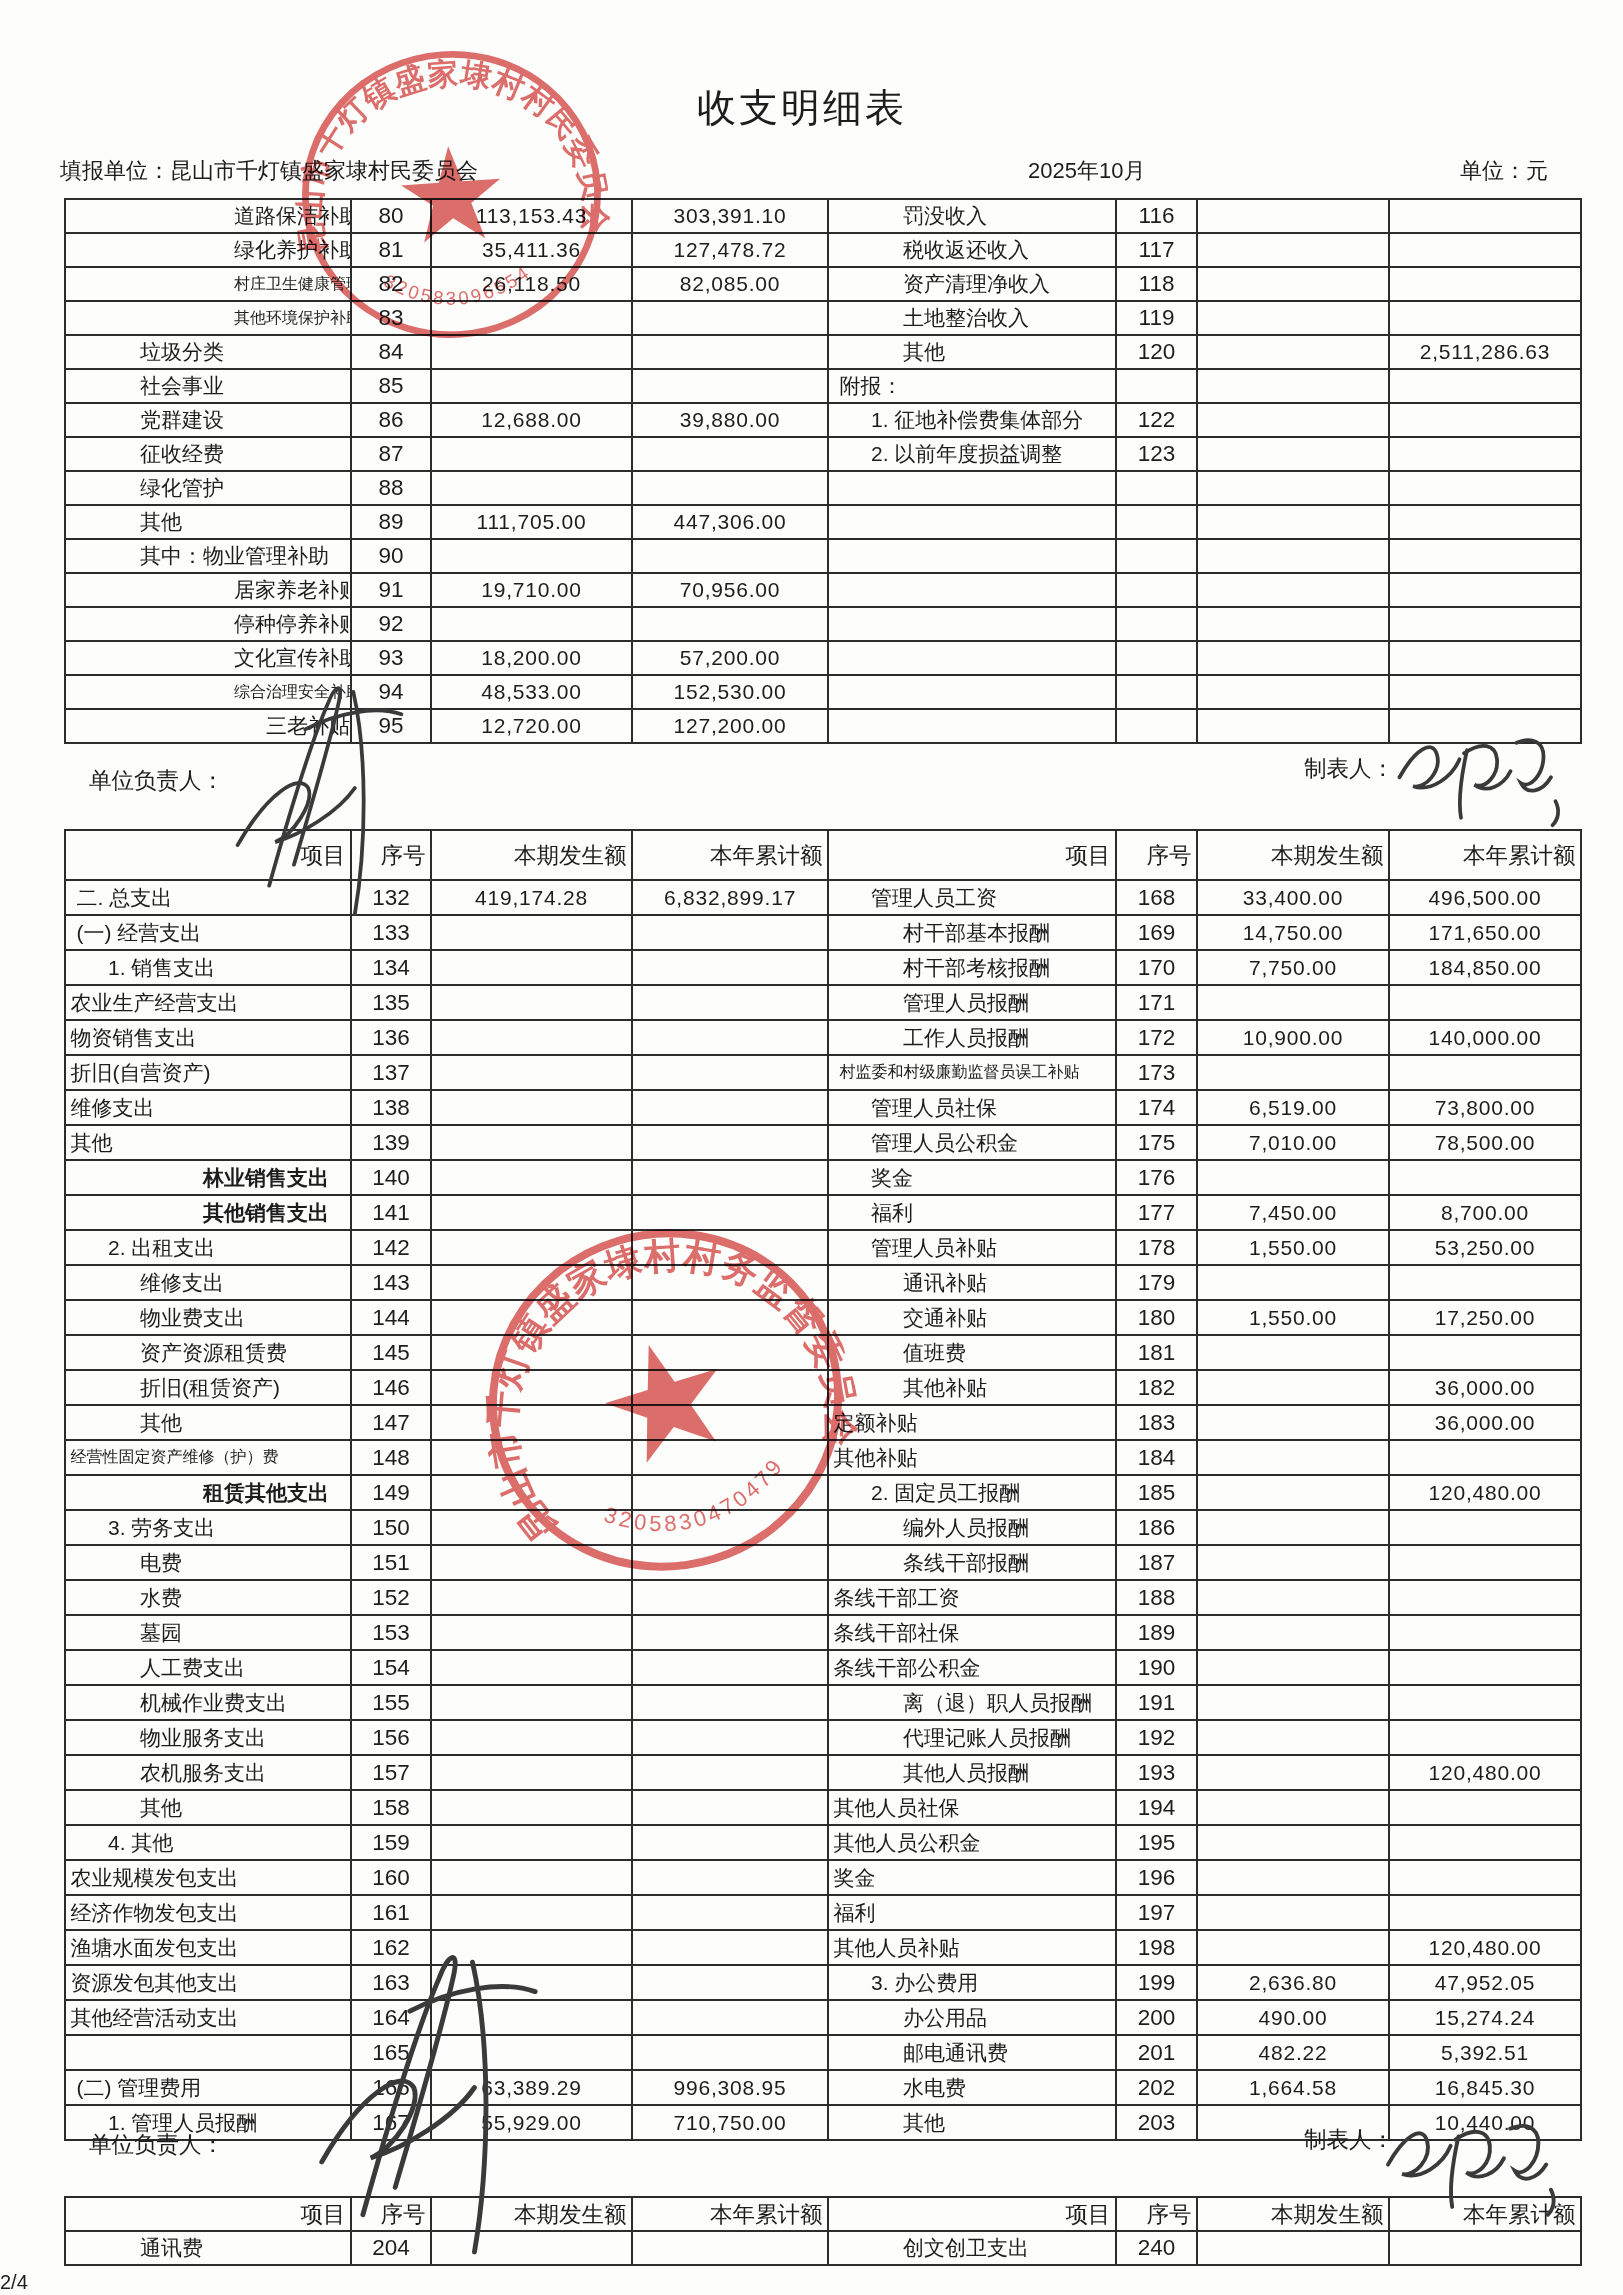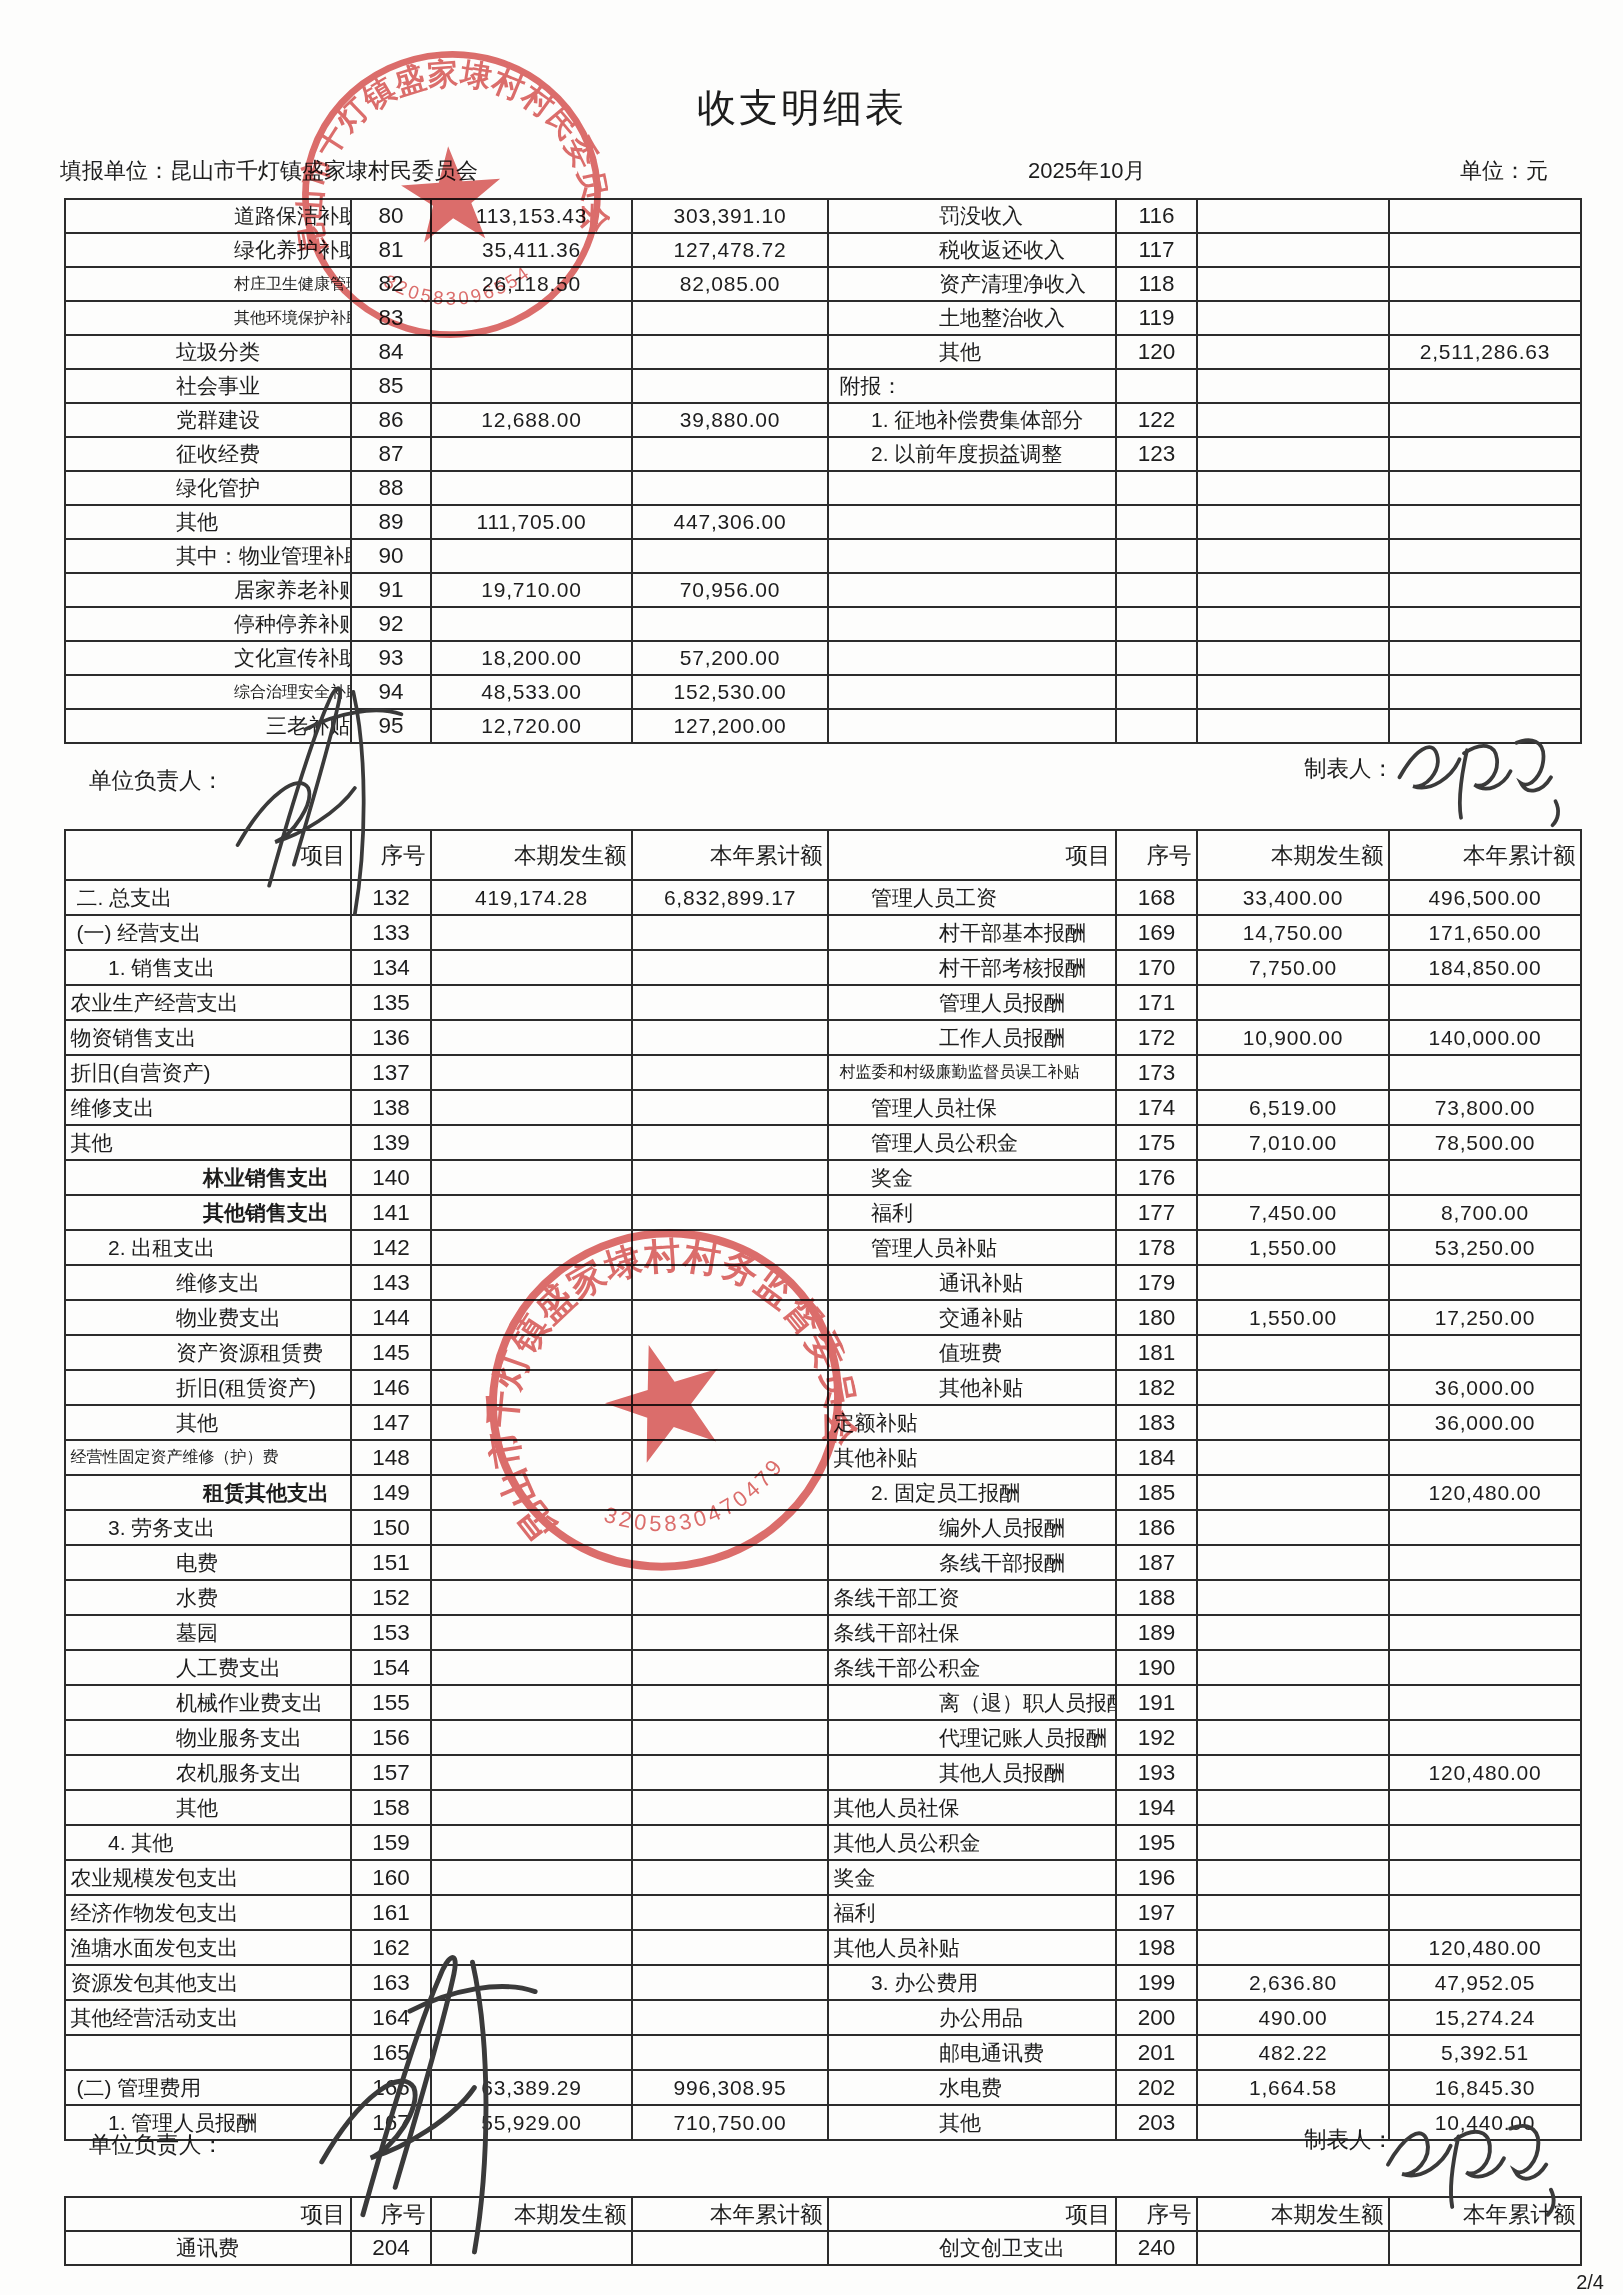--- a/index.html
+++ b/index.html
@@ -16,29 +16,29 @@
   table{border-collapse:collapse;table-layout:fixed;width:1516px;background:transparent;}
   td,th{border:2.3px solid #2c2c2c;padding:0 4.5px;overflow:hidden;white-space:nowrap;
     font-weight:400;}
   th{font-size:22.5px;height:48px;text-align:right;}
   td{font-size:21px;height:32px;}
   #t2 td{height:33px;}
   #t3 td,#t3 th{height:32px;}
   .c-seq{text-align:center;font-size:22.5px;}
   .c-amt{text-align:center;letter-spacing:0.8px;}
   .c-item{text-align:left;}
-  .ind0{padding-left:10.5px;}.ind1{padding-left:42px;}.ind2{padding-left:110px;}
+  .ind0{padding-left:10.5px;}.ind1{padding-left:42px;}.ind2{padding-left:74px;}
   .ind3{margin-top:28px;}.ind4{padding-left:137px;font-weight:bold;}.ind5{padding-left:168px;}
   .ind6{padding-left:200px;}
   .small{font-size:16px;}
   .twrap1{position:absolute;top:198px;left:64px;}
   .twrap2{position:absolute;top:829px;left:64px;}
   .twrap3{position:absolute;top:2196px;left:64px;}
   .sign-label{position:absolute;font-size:22.5px;}
-  .page-no{position:absolute;top:2271px;left:0;width:100%;text-align:right;font-size:20px;}
+  .page-no{position:absolute;top:2271px;left:0;width:100%;text-align:left;font-size:20px;}
   .stamp{position:absolute;mix-blend-mode:multiply;opacity:0.83;pointer-events:none;}
   .sig{position:absolute;pointer-events:none;}
   .sig path{fill:none;stroke:#3a3a3a;stroke-width:5;stroke-linecap:round;}
 </style>
 </head>
 <body>
 
 <div class="sheet">
 
   <div class="doc-title">收支明细表</div>

